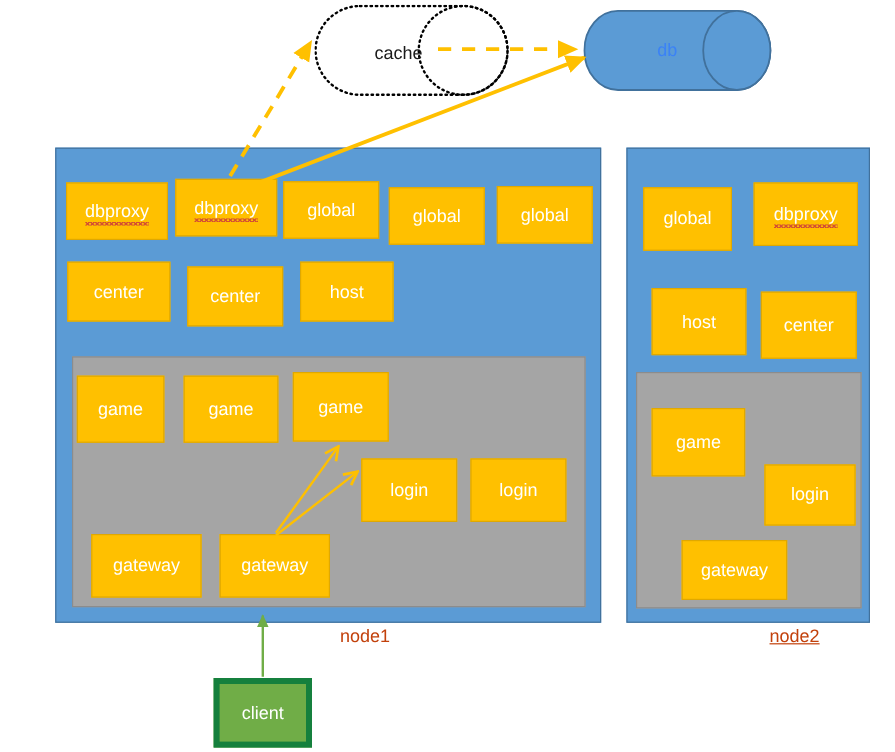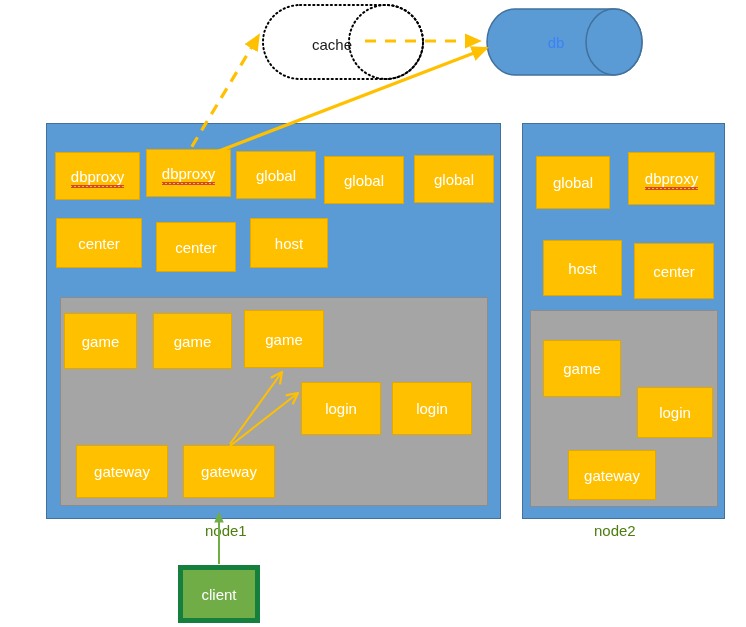--- a/index.html
+++ b/index.html
@@ -62,23 +62,23 @@
     border: 1px solid #41719C;
   }
   .node-inner {
     position: absolute;
     box-sizing: border-box;
     background: #A5A5A5;
     border: 1px solid #8C8C8C;
   }
   .node-label {
     position: absolute;
-    color: #4d7c0f;
+    color: #c2410c;
     font-size: 15px;
-    text-align: left;
+    text-align: right;
     white-space: nowrap;
   }
 
   
   .cyl {
     position: absolute;
   }
   .cyl-label {
     position: absolute;
     display: flex;
@@ -182,21 +182,21 @@
   </div>
   <div class="box box-service" style="left:568px; top:450px; width:88px; height:50px;">
     <span>gateway</span>
   </div>
 
   <div class="box box-client" style="left:178px; top:565px; width:82px; height:58px;">
     <span>client</span>
   </div>
 
   <div class="node-label" style="left:205px; top:522px; width:120px;">node1</div>
-  <div class="node-label" style="left:594px; top:522px; width:120px;">node2</div>
+  <div class="node-label" style="left:563px; top:522px; width:120px;text-decoration:underline;">node2</div>
 
   <svg class="cyl" style="left:262px; top:4px;" width="162" height="76" viewBox="0 0 162 76">
 
     <path d="M 38 1 L 124 1 A 37 37 0 0 1 124 75 L 38 75 A 37 37 0 0 1 38 1 Z" fill="#ffffff" stroke="#000000" stroke-width="2" stroke-dasharray="1.2 3.2" stroke-linecap="round"></path>
     <ellipse cx="124" cy="38" rx="37" ry="37" fill="none" stroke="#000000" stroke-width="2" stroke-dasharray="1.2 3.2" stroke-linecap="round"></ellipse>
   </svg>
   <div class="cyl-label cyl-label-cache" style="left:262px; top:4px; width:140px; height:81px;text-align:center;">cache</div>
 
   <svg class="cyl" style="left:486px; top:8px;" width="158" height="68" viewBox="0 0 158 68">
     <path d="M 29 1 L 128 1 A 28 33 0 0 1 128 67 L 29 67 A 28 33 0 0 1 29 1 Z" fill="#5B9BD5" stroke="#41719C" stroke-width="1.5"></path>

